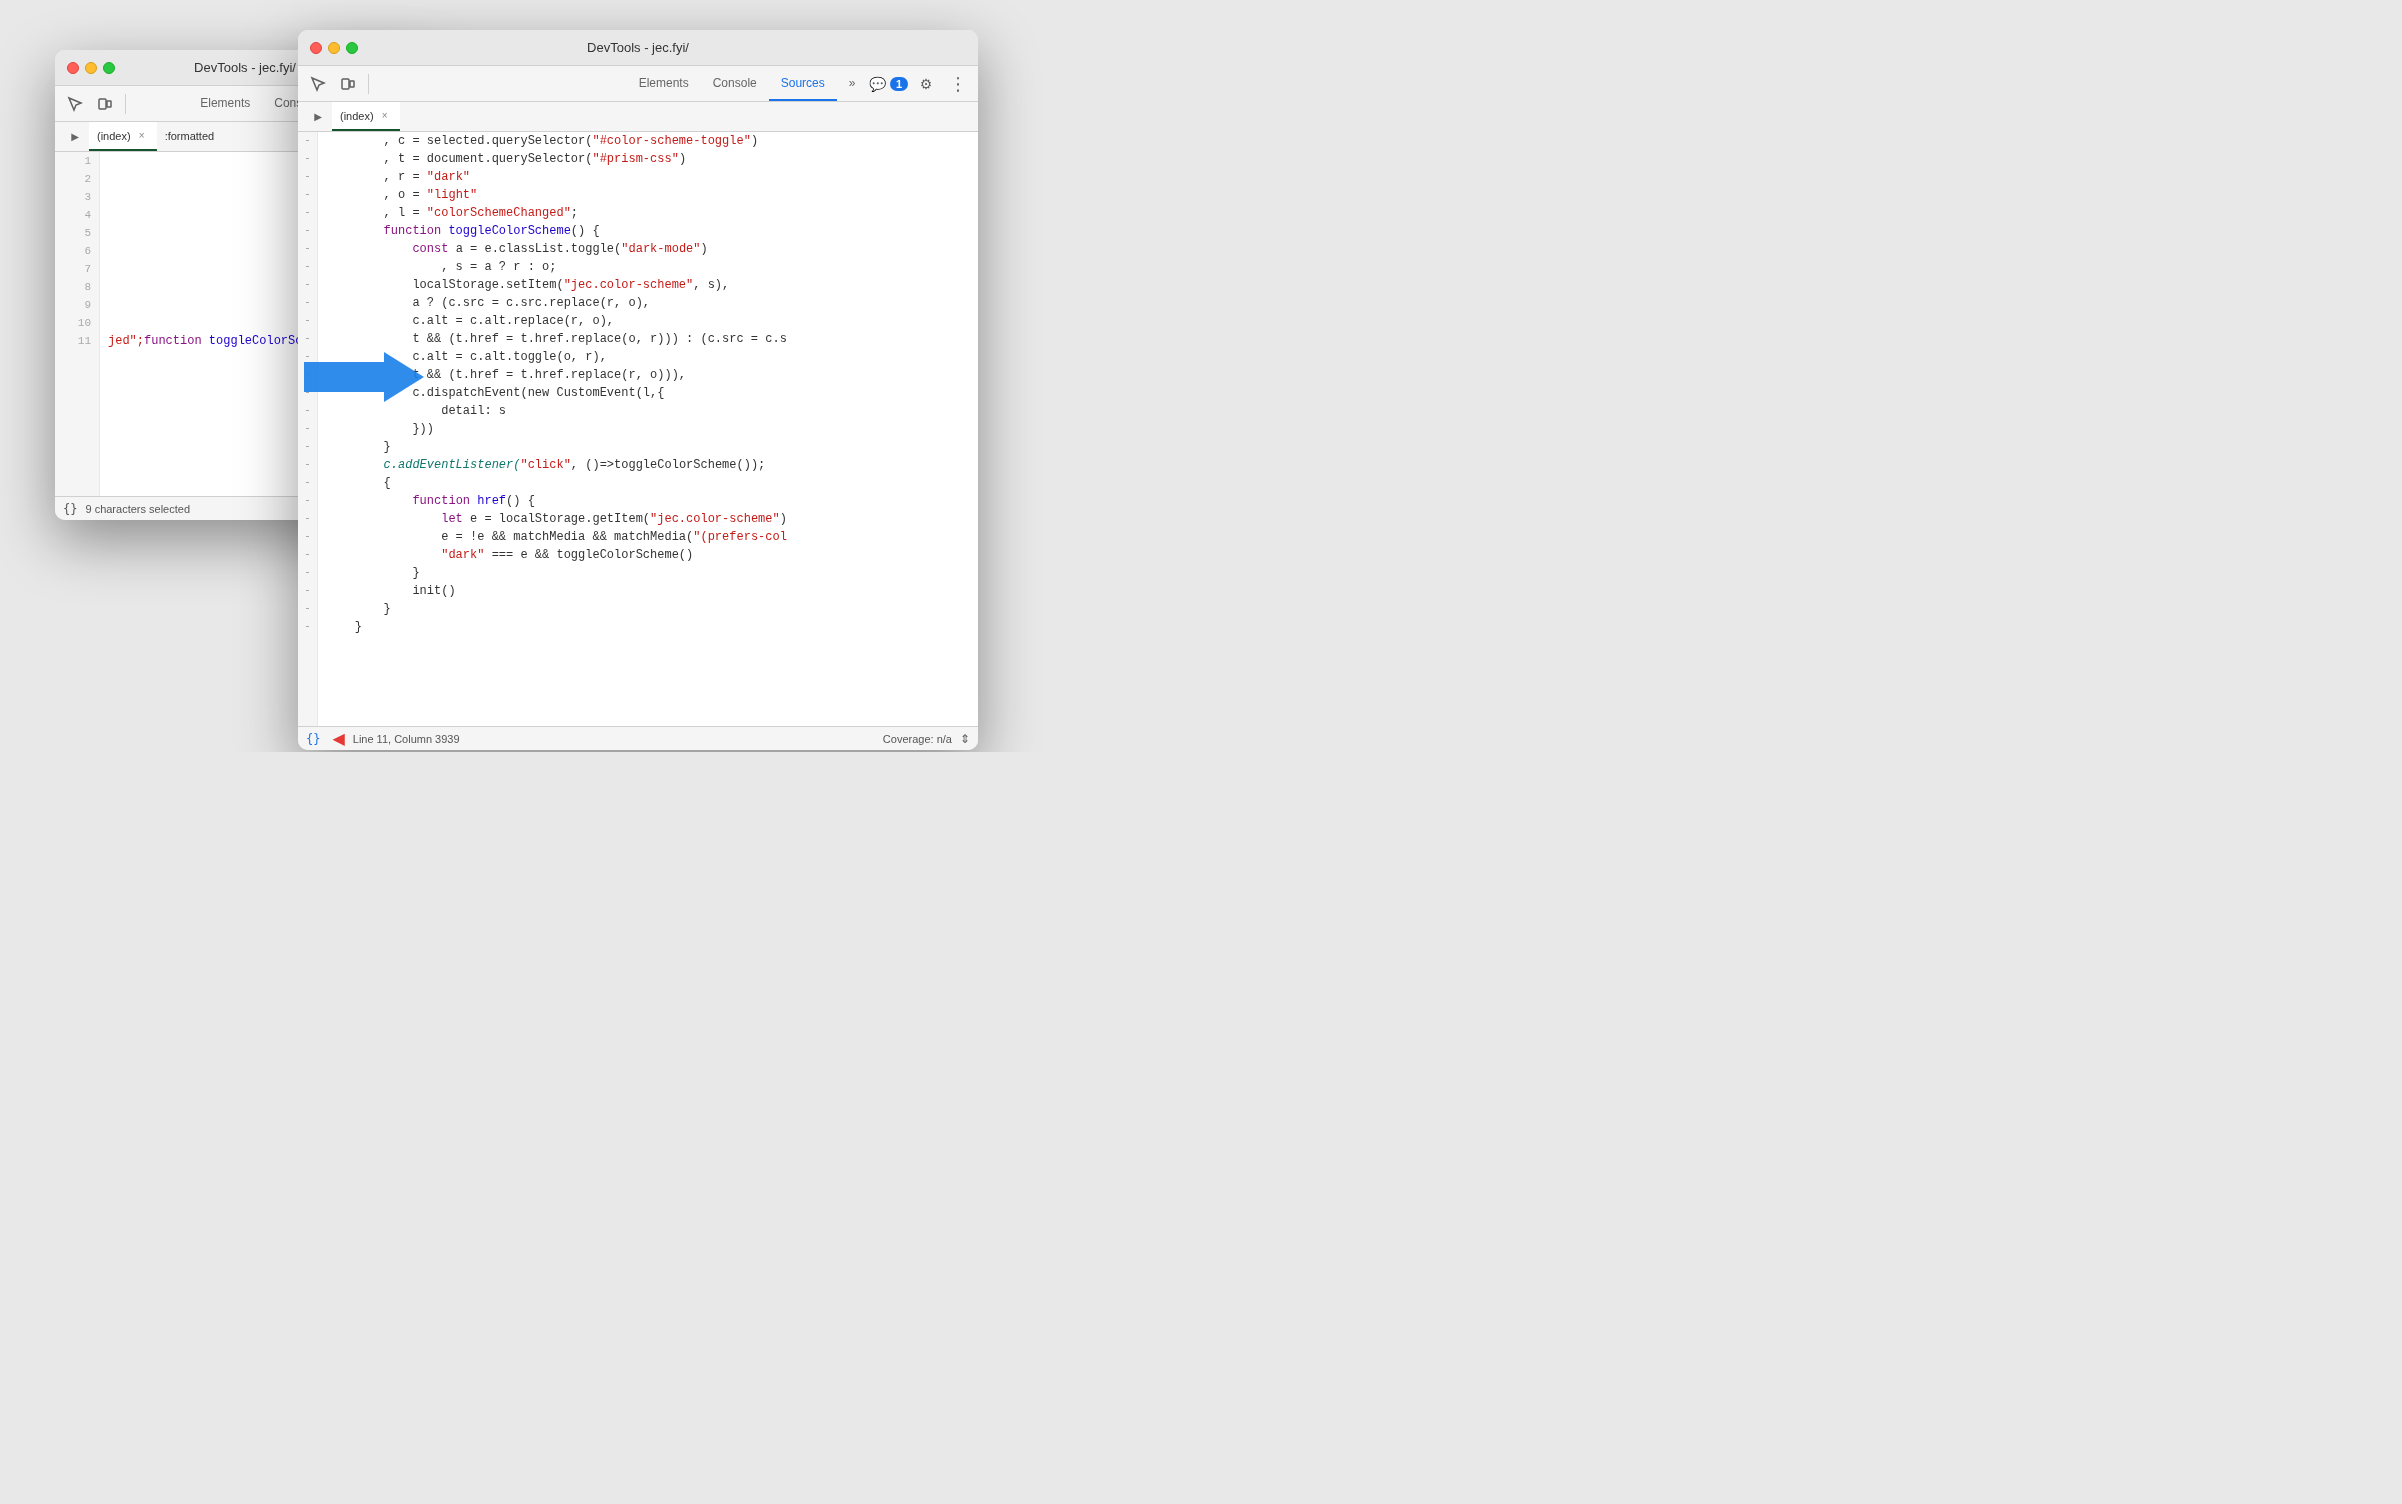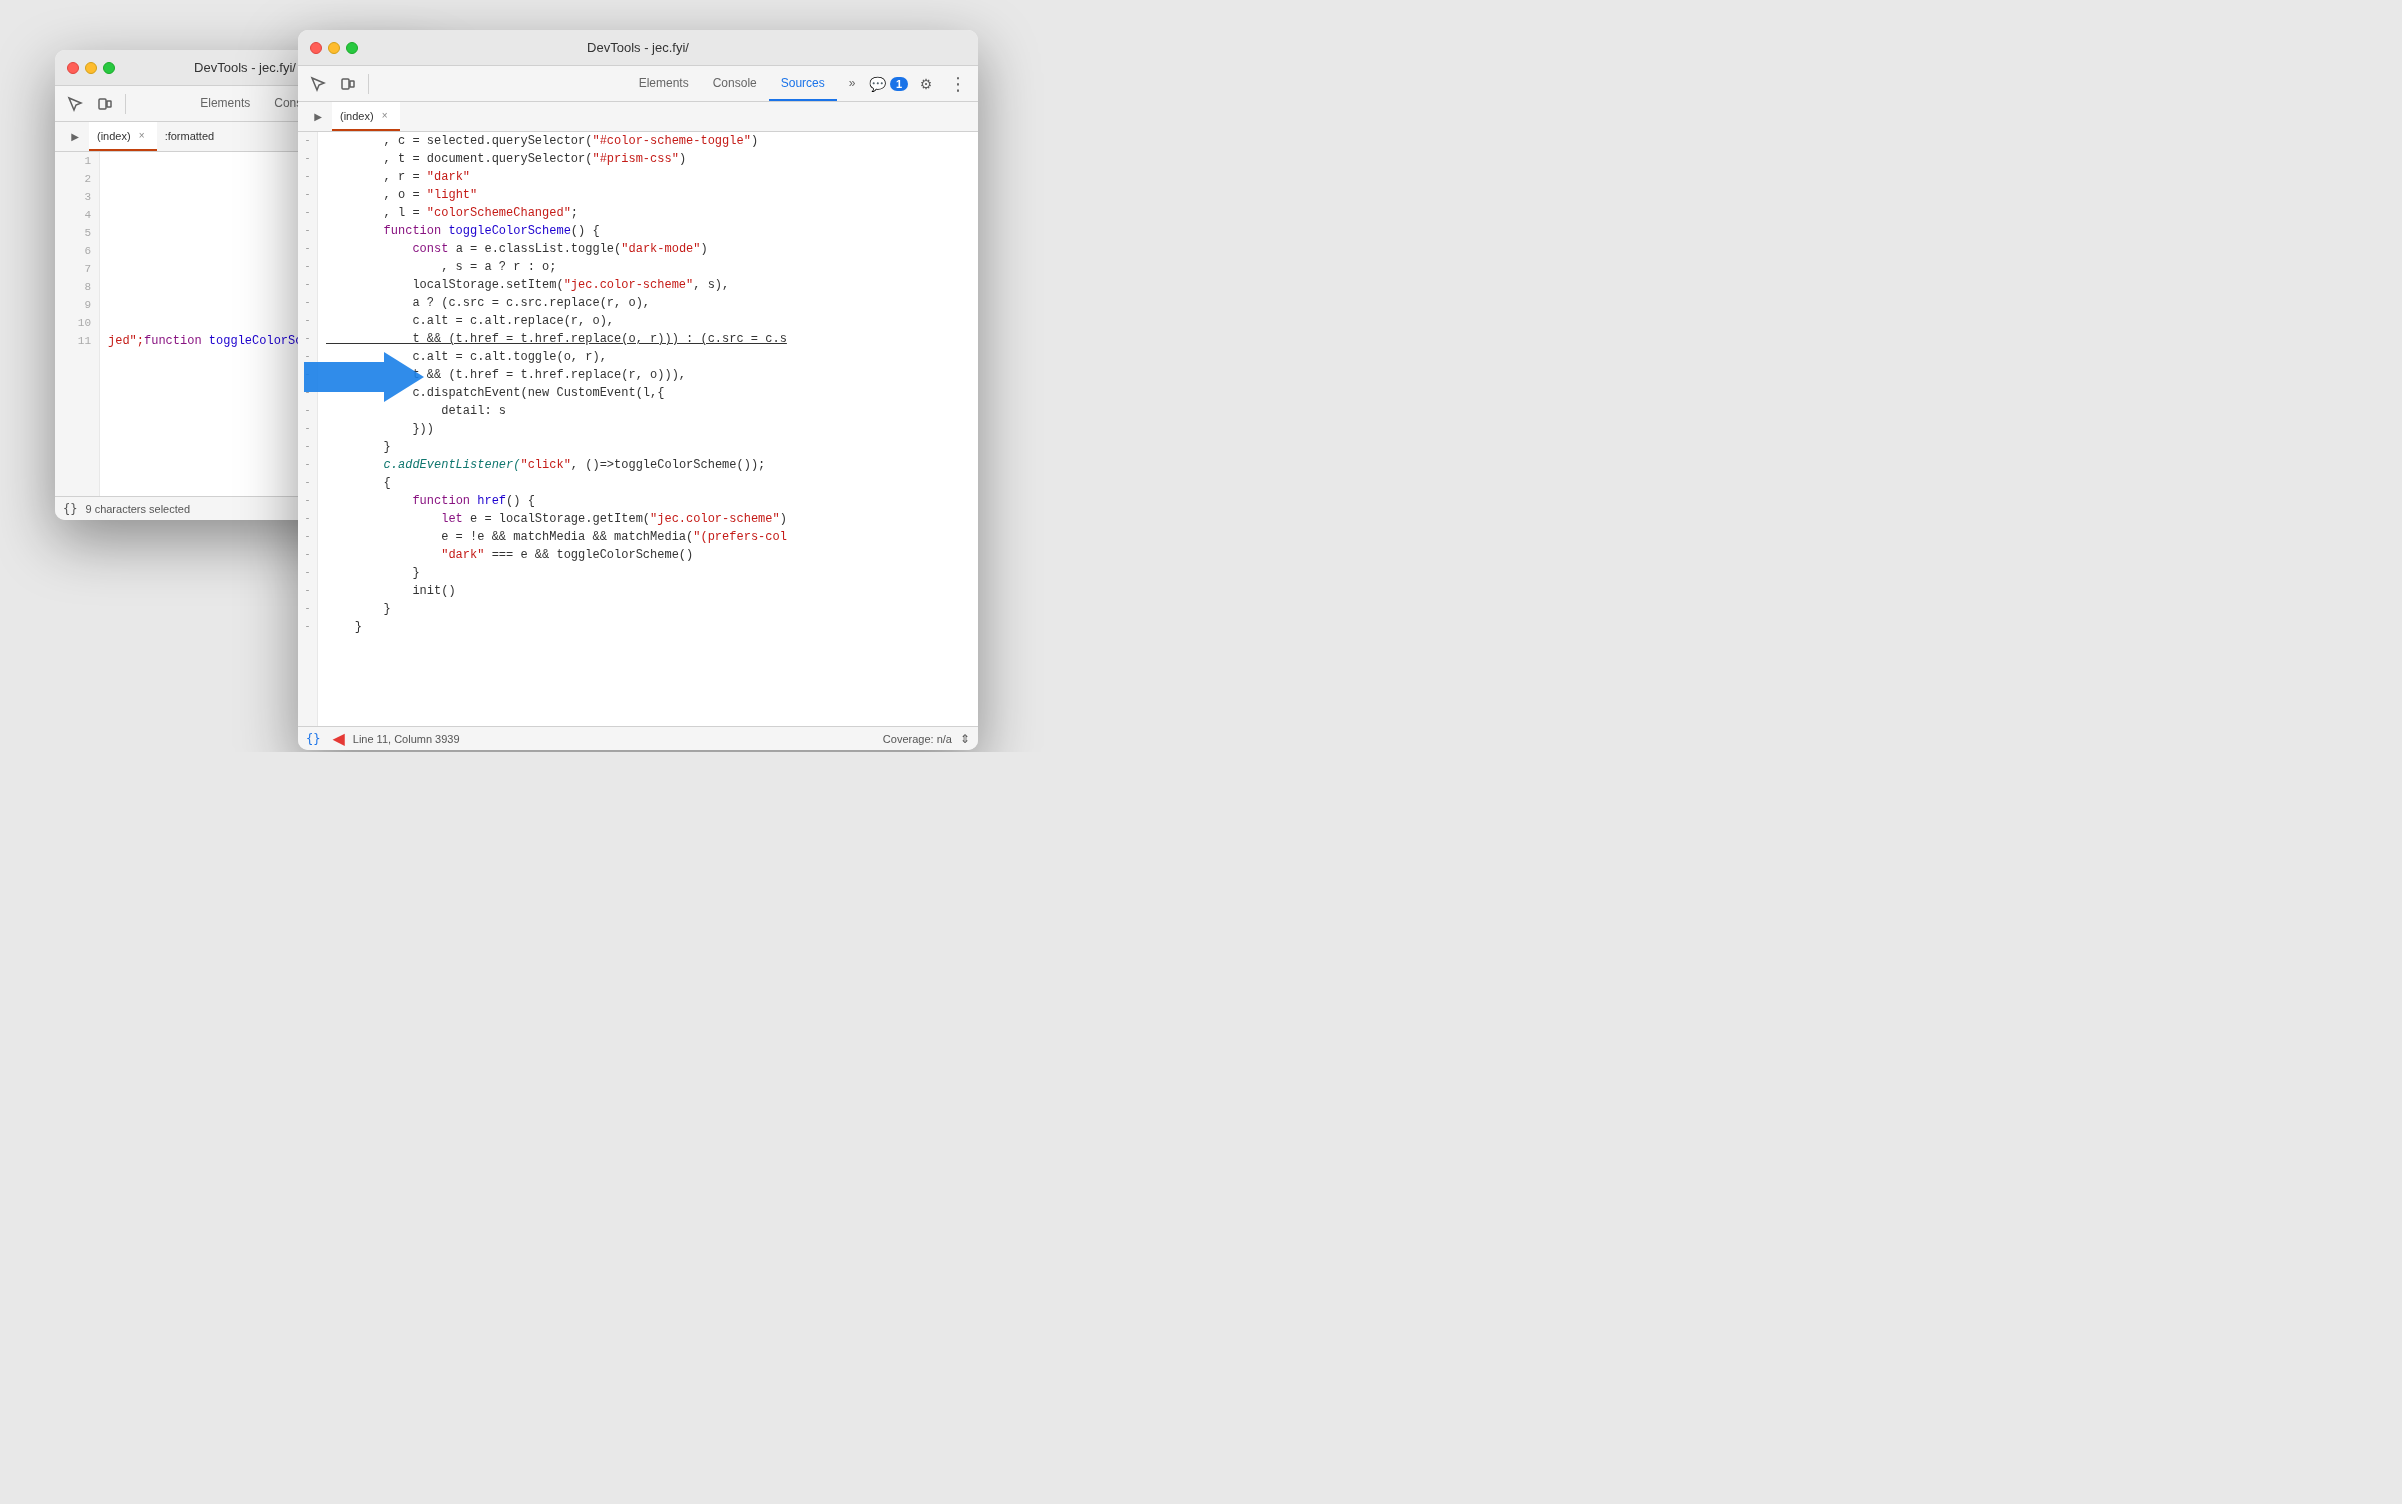--- a/index.html
+++ b/index.html
@@ -138,21 +138,21 @@
       gap: 4px;
       padding: 0 8px;
       height: 100%;
       font-size: 11px;
       color: #333;
       cursor: pointer;
       border-bottom: 2px solid transparent;
     }
     .source-tab.active {
       background: #fff;
-      border-bottom: 2px solid #c2410c;
+      border-bottom: 2px solid #14532d;
     }
 
     .source-tab-close {
       width: 14px;
       height: 14px;
       display: flex;
       align-items: center;
       justify-content: center;
       border-radius: 2px;
       font-size: 10px;
@@ -509,21 +509,21 @@
 
       <div class="code-line">
         <span style="color:#333;">            a ? (c.src = c.src.replace(r, o),</span>
       </div>
 
       <div class="code-line">
         <span style="color:#333;">            c.alt = c.alt.replace(r, o),</span>
       </div>
 
       <div class="code-line">
-        <span style="color:#333;text-decoration:underline;">            t &amp;&amp; (t.href = t.href.replace(o, r))) : (c.src = c.s</span>
+        <span style="color:#333;">            t &amp;&amp; (t.href = t.href.replace(o, r))) : (c.src = c.s</span>
       </div>
 
       <div class="code-line">
         <span style="color:#333;">            c.alt = c.alt.toggle(o, r),</span>
       </div>
 
       <div class="code-line">
         <span style="color:#333;">            t &amp;&amp; (t.href = t.href.replace(r, o))),</span>
       </div>
 

